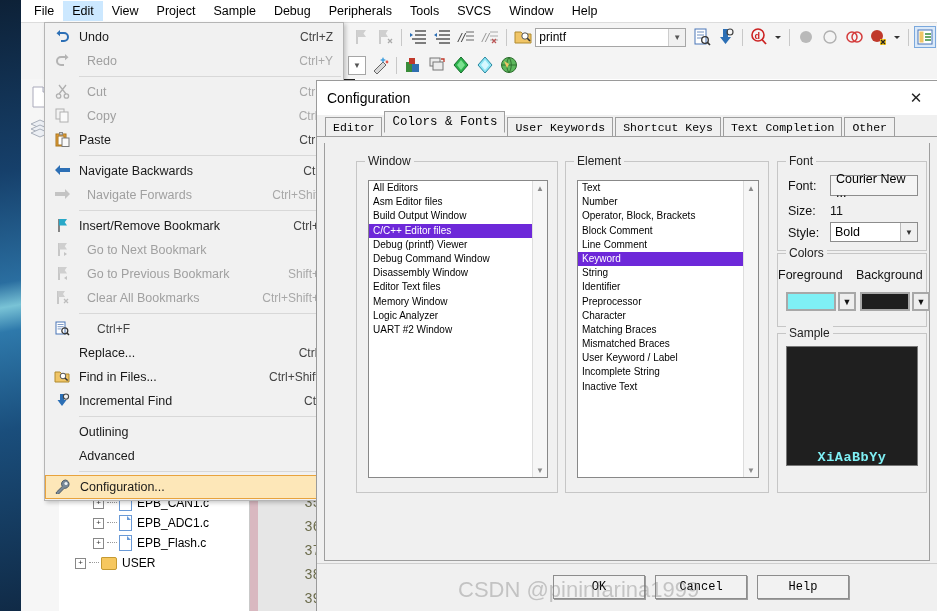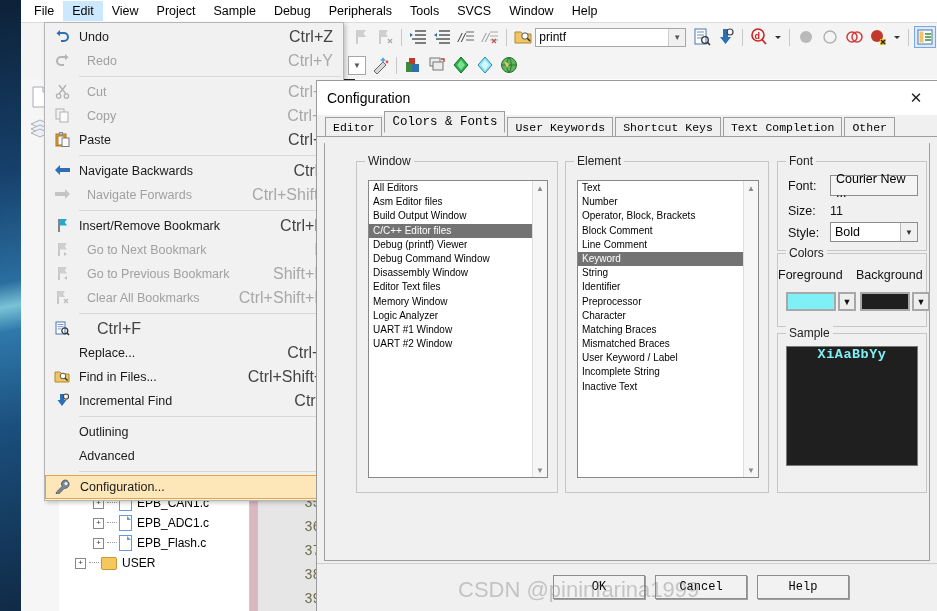--- a/index.html
+++ b/index.html
@@ -121,21 +121,21 @@
     z-index:40;padding:2px 0 1px 0;box-sizing:border-box;
   }
   .mi{
     display:flex;align-items:center;height:24px;font-size:12.5px;color:#1a1a1a;
     padding:0 10px 0 0;position:relative;cursor:default;
   }
   .mi.disabled{color:#a0a0a0;gap:8px;}
   .mi.hl{background:#fde7b8;border:1px solid #e8a33d;height:22px;}
   .mi-ico{width:34px;text-align:center;flex:0 0 auto;font-size:13px;line-height:1;}
   .mi-lbl{flex:1 1 auto;white-space:nowrap;}
-  .mi-key{color:#444;font-size:16px;margin-left:18px;white-space:nowrap;}
+  .mi-key{color:#444;font-size:12px;margin-left:18px;white-space:nowrap;}
   .mi.disabled .mi-key{color:#a8a8a8;}
   .mi-arrow{font-size:9px;color:#333;margin-left:10px;}
   .msep{height:1px;background:#d8d8d8;margin:3px 2px 3px 34px;}
   
   #config-dialog{
     position:absolute;left:295px;top:80px;width:621px;height:531px;
     background:#f0f0f0;border:1px solid #9a9a9a;z-index:50;overflow:hidden;
   }
   #cfg-titlebar{
     height:34px;background:#ffffff;display:flex;align-items:center;
@@ -168,21 +168,21 @@
   .gbox-label{
     position:absolute;top:-8px;left:8px;background:#f0f0f0;padding:0 3px;
     font-size:12px;color:#222;
   }
   .listbox{
     position:absolute;background:#fff;border:1px solid #888;overflow:hidden;
   }
   .lb-item{
     font-size:10px;padding:0 0 0 4px;height:14.2px;line-height:14.2px;white-space:nowrap;color:#000;
   }
-  .lb-item.sel{background:#737373;color:#fff;}
+  .lb-item.sel{background:#6d28d9;color:#fff;}
   .sbar{
     position:absolute;right:0;top:0;width:14px;bottom:0;background:#f6f6f6;
     border-left:1px solid #ddd;
   }
   .sbar-arrow{
     width:14px;height:14px;display:flex;align-items:center;justify-content:center;
     font-size:8px;color:#8a8a8a;
   }
   .sbar-arrow.bot{position:absolute;bottom:0;left:0;}
   .fld-label{position:absolute;font-size:12.5px;color:#111;}
@@ -202,21 +202,21 @@
     position:absolute;border:2px solid #a8a8a8;box-sizing:border-box;background:#fff;
     display:flex;align-items:center;
   }
   .color-chip{flex:1 1 auto;height:100%;}
   .swatch-drop{
     position:absolute;width:18px;height:19px;background:#eee;border:2px solid #a8a8a8;
     box-sizing:border-box;display:flex;align-items:center;justify-content:center;font-size:9px;color:#111;
   }
   #sample-area{
     position:absolute;background:#1f1f1f;border:1px solid #777;
-    display:flex;align-items:flex-start;justify-content:center;
+    display:flex;align-items:flex-end;justify-content:center;
   }
   #sample-text{
     font-family:"Liberation Mono",monospace;font-size:13.5px;font-weight:bold;color:#7ff0f5;
     letter-spacing:.5px;
   }
   #cfg-footer{
     position:absolute;left:0;bottom:0;width:621px;height:48px;border-top:1px solid #cfcfcf;
     background:#f0f0f0;
   }
   .dlg-btn{
@@ -762,21 +762,20 @@
           <div class="lb-item">All Editors</div>
           <div class="lb-item">Asm Editor files</div>
           <div class="lb-item">Build Output Window</div>
           <div class="lb-item sel">C/C++ Editor files</div>
           <div class="lb-item">Debug (printf) Viewer</div>
           <div class="lb-item">Debug Command Window</div>
           <div class="lb-item">Disassembly Window</div>
           <div class="lb-item">Editor Text files</div>
           <div class="lb-item">Memory Window</div>
           <div class="lb-item">Logic Analyzer</div>
-          <div class="lb-item">UART #1 Window</div>
           <div class="lb-item">UART #2 Window</div>
           <div class="sbar">
             <div class="sbar-arrow">▲</div>
             <div class="sbar-arrow bot">▼</div>
           </div>
         </div>
       </div>
 
       <div class="gbox" style="left:240px;top:18px;width:202px;height:330px;">
         <span class="gbox-label">Element</span>

